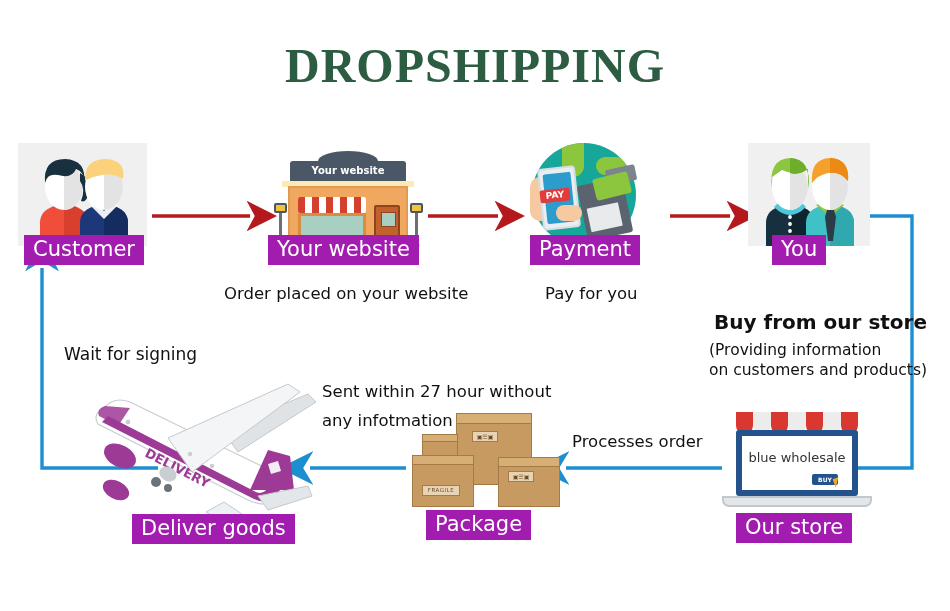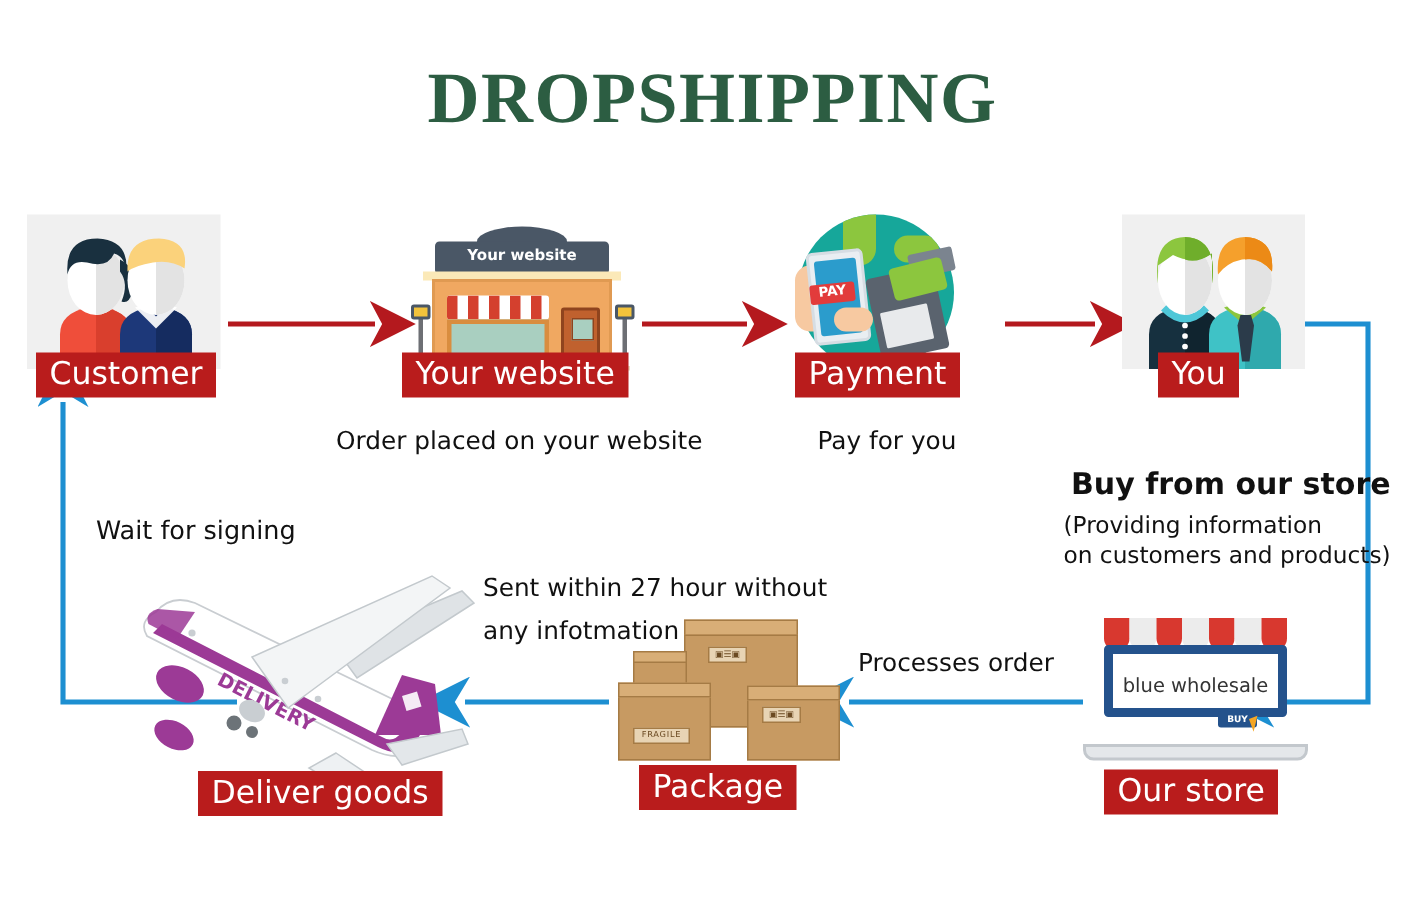--- a/index.html
+++ b/index.html
@@ -23,21 +23,21 @@
     color:#2c5d42;
   }
 
   
   .node{position:absolute;}
   .art{position:relative;width:100%;height:100%;}
 
   
   .band{
     position:absolute;
-    background:#b91c1c;
+    background:#a21caf;
     color:#ffffff;
     font-size:21px;
     line-height:26px;
     padding:1px 9px 3px 9px;
     white-space:nowrap;
     text-align:center;
     font-family:"DejaVu Sans","Liberation Sans",sans-serif;
   }
 
   
@@ -248,21 +248,21 @@
     <div class="art">
       <div class="lap-awn" style="left:18px;top:2px;width:122px;height:22px;">
         <div class="lap-awn-c" style="background:#d8382f;"></div>
         <div class="lap-awn-c" style="background:#ececec;"></div>
         <div class="lap-awn-c" style="background:#d8382f;"></div>
         <div class="lap-awn-c" style="background:#ececec;"></div>
         <div class="lap-awn-c" style="background:#d8382f;"></div>
         <div class="lap-awn-c" style="background:#ececec;"></div>
         <div class="lap-awn-c" style="background:#d8382f;"></div>
       </div>
-      <div class="lap-screen" style="left:18px;top:20px;width:122px;height:48px;">
+      <div class="lap-screen" style="left:18px;top:20px;width:122px;height:66px;">
         <div class="lap-txt" style="top:14px;">blue wholesale</div>
         <div class="buy-btn" style="left:70px;top:38px;width:26px;height:11px;">BUY</div>
         <div class="cursor" style="left:92px;top:42px;"></div>
       </div>
       <div class="lap-base" style="left:4px;top:86px;width:150px;height:11px;"></div>
       <div class="band" style="left:18px;top:103px;">Our store</div>
     </div>
   </div>
 
   <div class="node" style="left:398px;top:405px;width:180px;height:140px;">

